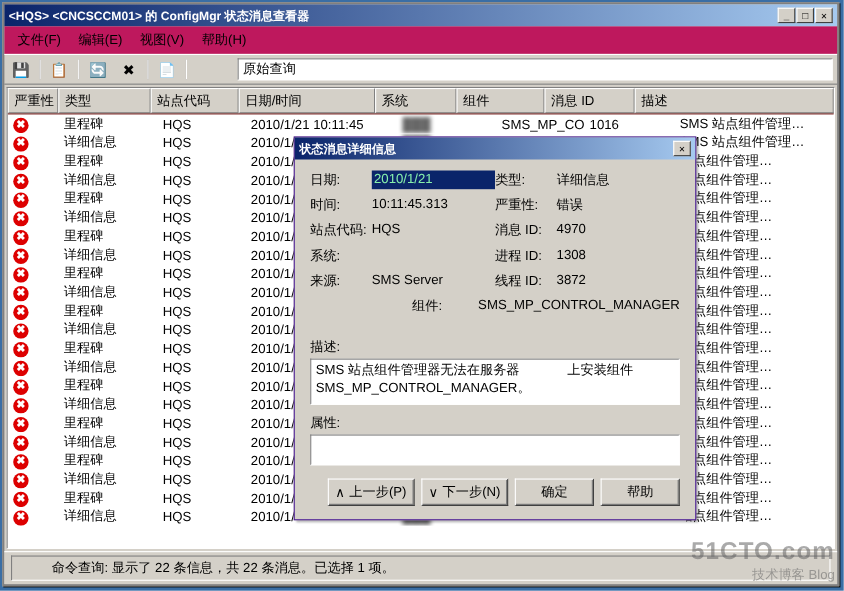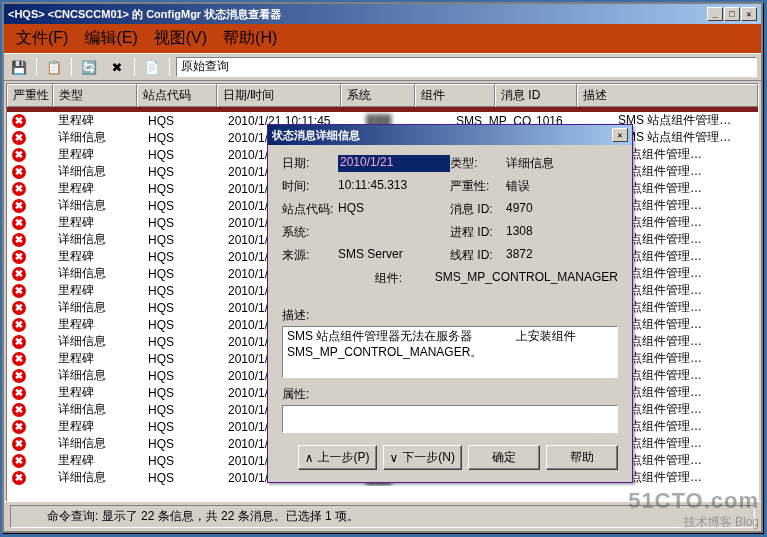--- a/index.html
+++ b/index.html
@@ -2,41 +2,41 @@
 <html><head>
 <meta charset="utf-8">
 <style>
 * { margin: 0; padding: 0; box-sizing: border-box; }
 body { font-family: "SimSun", "MS Sans Serif", sans-serif; font-size: 12px; background: #3a6ea5; width: 767px; height: 537px; position: relative; overflow: hidden; }
 .window { position: absolute; background: #d4d0c8; border: 1px solid #404040; box-shadow: 1px 1px 0 #000; }
 .titlebar { background: linear-gradient(90deg, #0a246a, #a6caf0); color: #fff; padding: 3px 4px; display: flex; align-items: center; font-weight: bold; height: 20px; font-size: 11px; }
 .titlebar-text { flex: 1; white-space: nowrap; overflow: hidden; }
 .titlebar-buttons { display: flex; gap: 1px; }
 .tbtn { width: 16px; height: 14px; background: #d4d0c8; border: 1px solid; border-color: #fff #404040 #404040 #fff; font-size: 9px; display: flex; align-items: center; justify-content: center; color: #000; cursor: pointer; font-family: "Marlett", "Arial", monospace; font-weight: bold; }
-.menubar { display: flex; padding: 2px 4px; background: #c2410c; font-size: 16px; }
+.menubar { display: flex; padding: 2px 4px; background: #be185d; font-size: 12px; }
 .menubar span { padding: 2px 8px; cursor: pointer; }
 .toolbar { display: flex; align-items: center; padding: 3px 4px; border-top: 1px solid #fff; border-bottom: 1px solid #808080; gap: 6px; }
 .tbicon { width: 22px; height: 20px; border: 1px solid transparent; display: flex; align-items: center; justify-content: center; font-size: 13px; cursor: pointer; }
 .sep { width: 1px; height: 18px; background: #808080; border-right: 1px solid #fff; }
-.tool-input { flex: 1; height: 20px; border: 1px solid; border-color: #808080 #fff #fff #808080; background: #fff; padding: 0 4px; font-size: 12px; }
+.tool-input { flex: 1; height: 20px; border: 1px solid; border-color: #808080 #fff #fff #808080; background: #fff; padding: 0 4px; font-size: 12px; margin-left: 40px; }
 .listview { background: #fff; border: 1px solid; border-color: #808080 #fff #fff #808080; margin: 2px; position: relative; overflow: hidden; }
-.lv-header { display: flex; background: #d4d0c8; border-bottom: 5px solid #7f1d1d; position: sticky; top: 0; }
+.lv-header { display: flex; background: #d4d0c8; border-bottom: 1px solid #7f1d1d; position: sticky; top: 0; }
 .lv-header div { padding: 2px 5px; border: 1px solid; border-color: #fff #808080 #808080 #fff; white-space: nowrap; overflow: hidden; font-size: 12px; }
 .lv-body tr { height: 16px; }
 .lv-body td { padding: 0 5px; white-space: nowrap; overflow: hidden; font-size: 12px; }
 .err-icon { color: #c00; font-weight: bold; display: inline-block; width: 14px; height: 14px; border-radius: 50%; background: #d00; color: #fff; text-align: center; line-height: 14px; font-size: 10px; }
 .statusbar { position: absolute; bottom: 0; left: 0; right: 0; background: #d4d0c8; border-top: 1px solid #fff; padding: 3px 6px; font-size: 12px; display: flex; }
 .statusbar div { border: 1px solid; border-color: #808080 #fff #fff #808080; padding: 2px 6px; }
 .dialog { position: absolute; left: 267px; top: 124px; width: 366px; background: #d4d0c8; border: 1px solid #4c1d95; box-shadow: 2px 2px 2px rgba(0,0,0,0.3); }
 .dialog-content { padding: 10px 14px 12px; font-size: 12px; }
 .dlg-row { display: flex; margin-bottom: 6px; justify-content: flex-end; }
 .dlg-label { width: 60px; }
 .dlg-val { width: 120px; }
-.dlg-val.sel { background: #0a246a; color: #f9a8d4; padding: 0 2px; }
-.dlg-text { width: 100%; height: 52px; background: #fff; border: 1px solid; border-color: #808080 #fff #fff #808080; padding: 2px 4px; font-size: 12px; margin-top: 2px; line-height: 1.3; white-space: pre-wrap; }
+.dlg-val.sel { background: #0a246a; color: #86efac; padding: 0 2px; }
+.dlg-text { width: 100%; height: 42px; background: #fff; border: 1px solid; border-color: #808080 #fff #fff #808080; padding: 2px 4px; font-size: 12px; margin-top: 2px; line-height: 1.3; white-space: pre-wrap; }
 .dlg-text.small { height: 28px; }
 .dlg-buttons { display: flex; justify-content: flex-end; gap: 6px; margin-top: 12px; }
 .dlg-btn { padding: 3px 6px; min-width: 72px; background: #d4d0c8; border: 1px solid; border-color: #fff #404040 #404040 #fff; font-size: 12px; cursor: pointer; display: flex; align-items: center; justify-content: center; gap: 4px; box-shadow: inset -1px -1px #808080, inset 1px 1px #d4d0c8; }
 .blur { filter: blur(2px); opacity: 0.6; }
 .watermark { position: absolute; right: 8px; bottom: 6px; color: #666; font-family: Arial; opacity: 0.55; text-align: right; pointer-events: none; }
 .watermark .big { font-size: 22px; font-weight: bold; letter-spacing: 1px; }
 .watermark .small { font-size: 12px; }
 </style>
 </head>
 <body>

